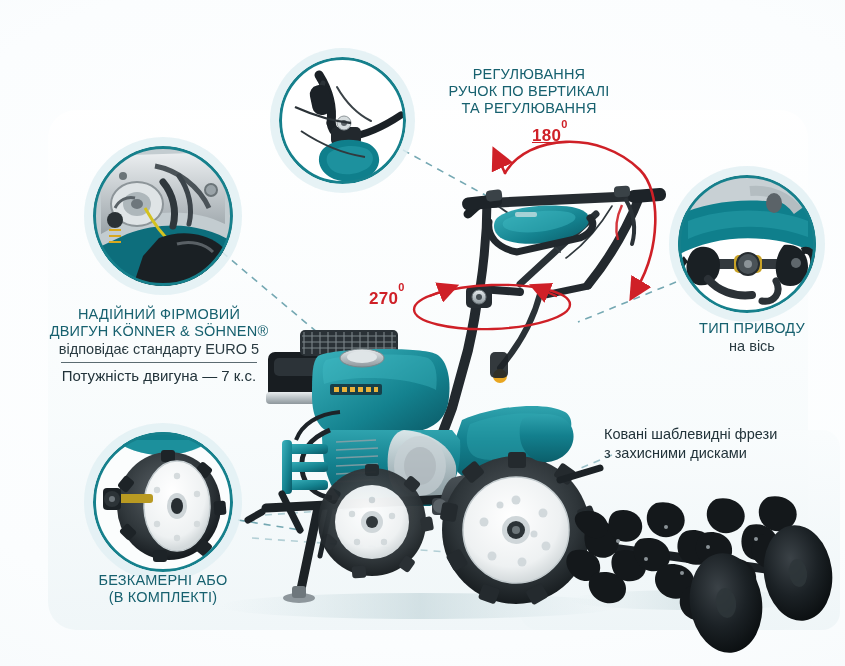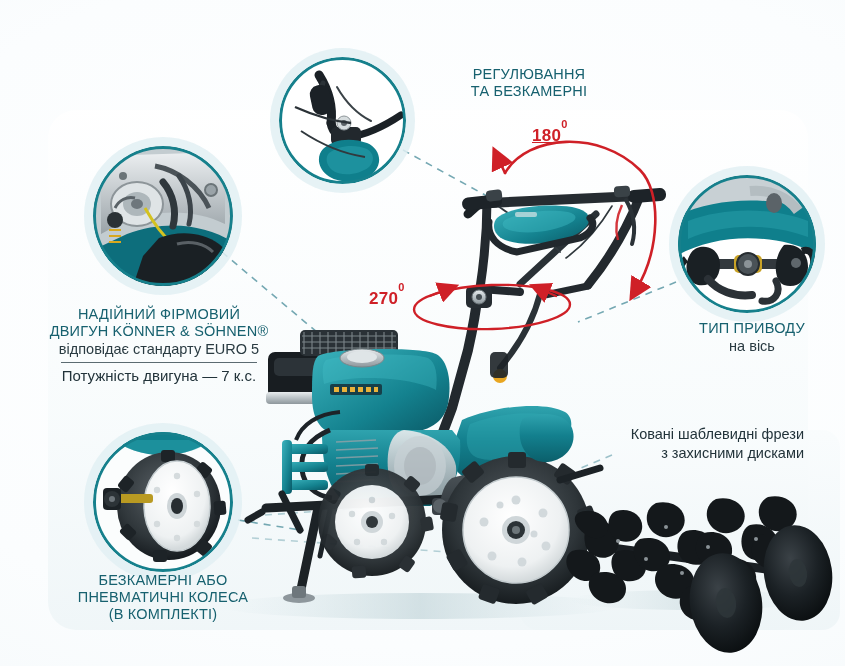--- a/index.html
+++ b/index.html
@@ -64,21 +64,21 @@
   }
   .deg{
     position:absolute;color:#cf2027;font-weight:bold;font-size:17px;
     letter-spacing:.3px;
   }
   .deg sup{font-size:11px;top:-6px;position:relative;}
 
   .plain{
     position:absolute;color:#22333a;font-size:14.5px;line-height:19px;
   }
-  .plain.r{text-align:right;}
+  .plain.r{text-align:left;}
 </style>
 </head>
 <body>
 
 <div id="stage">
 
   <div class="backdrop"></div>
   <div class="backdrop2"></div>
 
   <svg class="connectors" width="845" height="666" viewBox="0 0 845 666">
@@ -557,39 +557,39 @@
           <circle cx="19" cy="67" r="8" fill="#2c3337"></circle>
           <circle cx="19" cy="67" r="3" fill="#6d757a"></circle>
         </g>
       </svg>
     </div>
     <div class="ring"></div>
   </div>
 
   <div class="label" style="left:424px;top:66px;width:210px;">
     <div class="hd">РЕГУЛЮВАННЯ</div>
-    <div class="hd">ТА БЕЗКАМЕРНІ</div>
+    <div class="hd">РУЧОК ПО ВЕРТИКАЛІ</div>
+    <div class="hd">ТА РЕГУЛЮВАННЯ</div>
   </div>
 
   <div class="label" style="left:36px;top:306px;width:246px;">
     <div class="hd">НАДІЙНИЙ ФІРМОВИЙ</div>
     <div class="hd">ДВИГУН KÖNNER &amp; SÖHNEN®</div>
     <div class="sub">відповідає стандарту EURO 5</div>
     <div class="rule" style="width:196px;"></div>
     <div class="sub2">Потужність двигуна — 7 к.с.</div>
   </div>
 
   <div class="label" style="left:666px;top:320px;width:172px;">
     <div class="hd">ТИП ПРИВОДУ</div>
     <div class="sub">на вісь</div>
   </div>
 
   <div class="label" style="left:32px;top:572px;width:262px;">
     <div class="hd">БЕЗКАМЕРНІ АБО</div>
-    <div class="hd">ПНЕВМАТИЧНІ КОЛЕСА</div>
     <div class="hd">(В КОМПЛЕКТІ)</div>
   </div>
 
   <div class="plain r" style="left:604px;top:425px;width:200px;">
     <div>Ковані шаблевидні фрези</div>
     <div>з захисними дисками</div>
   </div>
 
 </div>
 

